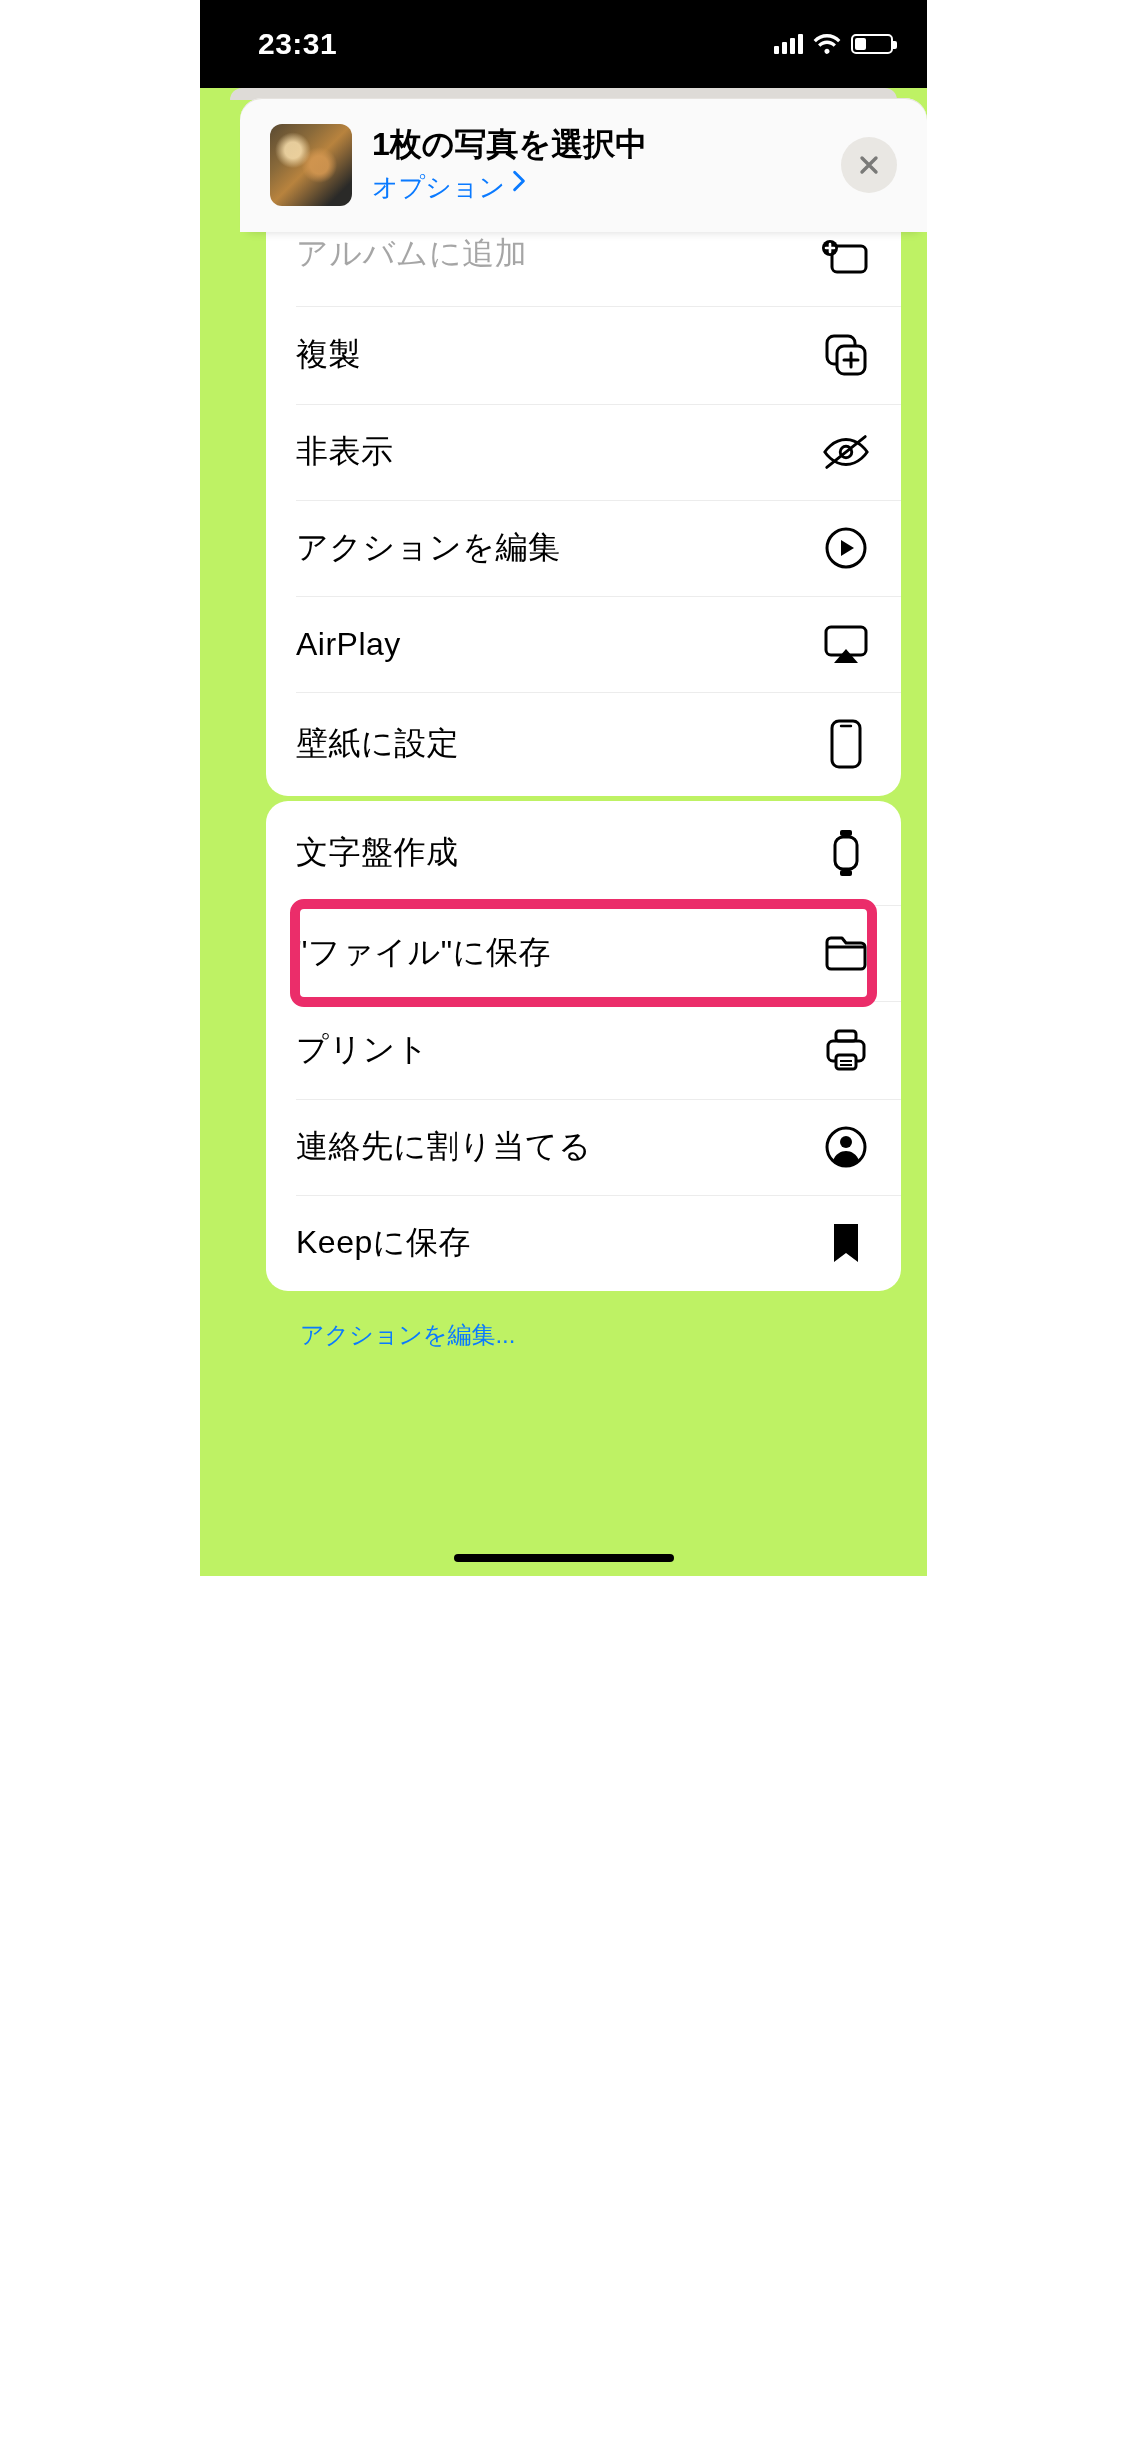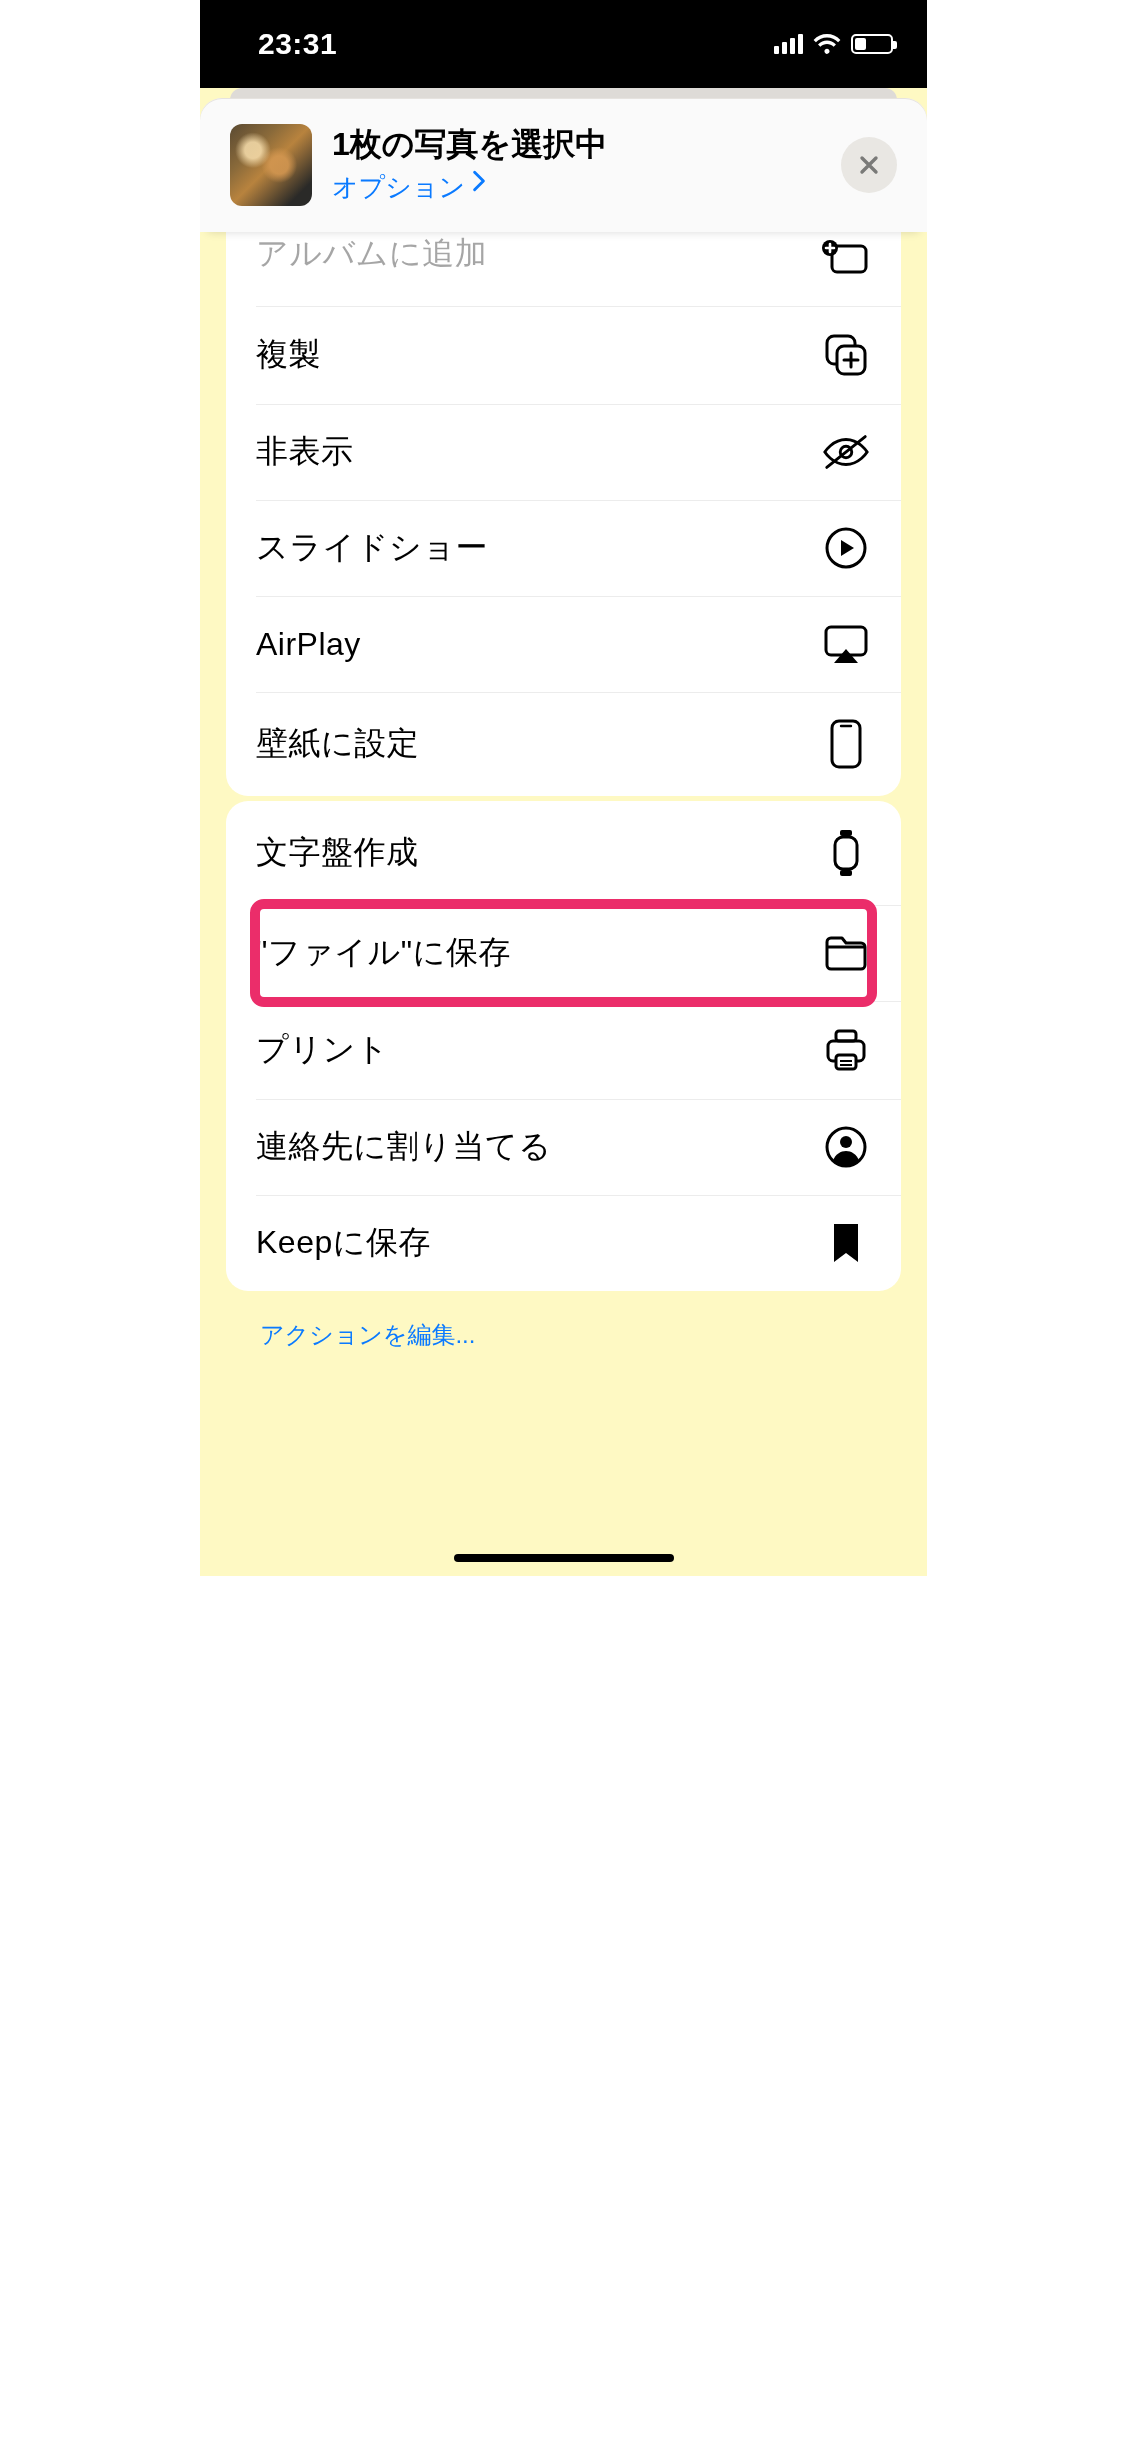--- a/index.html
+++ b/index.html
@@ -39,21 +39,22 @@
   .sig span:nth-child(1){height:8px;} .sig span:nth-child(2){height:12px;}
   .sig span:nth-child(3){height:16px;} .sig span:nth-child(4){height:20px;}
   .wifi svg { width: 28px; height: 22px; display:block; }
   .batt { width: 42px; height: 20px; border: 2px solid #fff; border-radius: 5px; position: relative; }
   .batt::after { content:""; position:absolute; right:-6px; top:5px; width:4px; height:8px; background:#fff; border-radius:0 2px 2px 0;}
   .batt i { position:absolute; left:2px; top:2px; bottom:2px; width: 30%; background:#fff; border-radius:2px;}
   
   .sheet {
     position: absolute;
     top: 88px; left:0; right:0; bottom:0;
-    background: #fef9c3;
+    background: #bef264;
+    padding-left: 40px;
   }
   .sheet-top-shadow {
     position:absolute; left:30px; right:30px; top:0; height:12px;
     background:#dedbd7; border-radius: 24px 24px 0 0;
     z-index:1;
   }
   .share-header {
     position: relative;
     z-index:2;
     margin-top: 10px;
@@ -201,21 +202,21 @@
           <div class="row-icon">
             <svg width="52" height="40" viewBox="0 0 52 40">
                 <path fill="none" stroke="#000" stroke-width="3" d="M4 20s8-13 22-13 22 13 22 13-8 13-22 13S4 20 4 20z"></path>
                 <circle cx="26" cy="20" r="6" fill="none" stroke="#000" stroke-width="3"></circle>
                 <line x1="6" y1="36" x2="46" y2="4" stroke="#000" stroke-width="3" stroke-linecap="round"></line>
               </svg>
           </div>
         </div>
 
         <div class="row">
-          <div class="row-label">スライドショー</div>
+          <div class="row-label">アクションを編集</div>
           <div class="row-icon">
             <svg width="44" height="44" viewBox="0 0 44 44">
                 <circle cx="22" cy="22" r="19" fill="none" stroke="#000" stroke-width="3"></circle>
                 <path fill="#000" d="M17 14l13 8-13 8z"></path>
               </svg>
           </div>
         </div>
 
         <div class="row">
           <div class="row-label">AirPlay</div>

